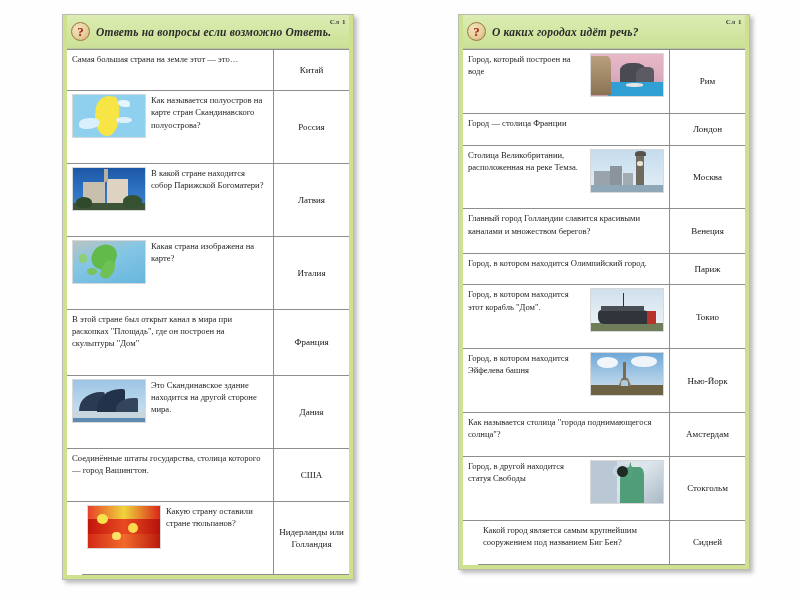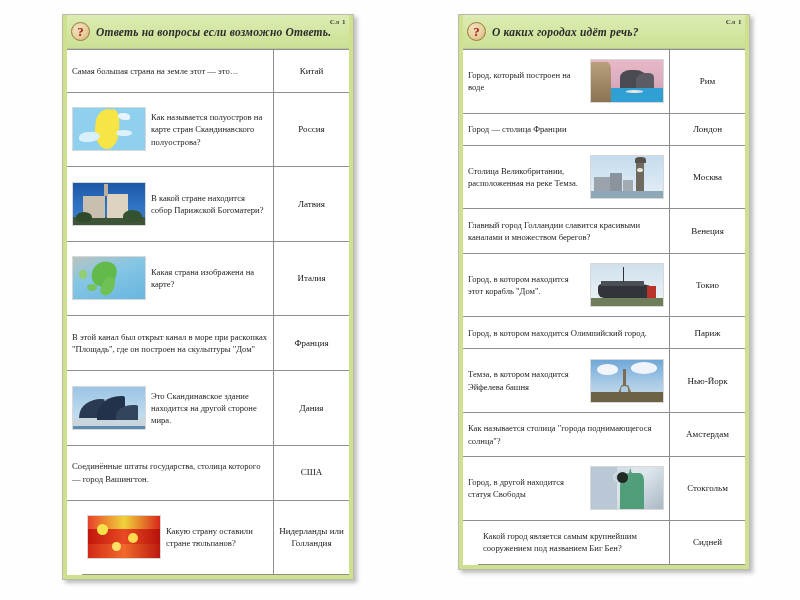--- a/index.html
+++ b/index.html
@@ -101,21 +101,20 @@
     flex: 1 1 auto;
     border-bottom: 1px solid #8e8e8e;
     min-height: 0;
   }
   .qrow:first-child { border-top: 1px solid #8e8e8e; }
   .qrow:last-child  { border-bottom: 1px solid #8e8e8e; margin-left: 15px; }
 
   .cell-q {
     flex: 1 1 auto;
     display: flex;
-    align-items: center;
     gap: 5px;
     padding: 3px 5px;
     min-width: 0;
     overflow: hidden;
   }
   .cell-a {
     flex: 0 0 76px;
     border-left: 1px solid #8e8e8e;
     display: flex;
     align-items: center;
@@ -326,21 +325,21 @@
           </span>
           <span class="qtext">Какая страна изображена на карте?</span>
         </div>
         <div class="cell-a">
           <span class="atext">Италия</span>
         </div>
       </div>
 
       <div class="qrow">
         <div class="cell-q">
-          <span class="qtext">В этой канал был открыт канал в море при раскопках "Площадь", где он построен на скульптуры "Дом"</span>
+          <span class="qtext">В этой стране был открыт канал в мира при раскопках "Площадь", где он построен на скульптуры "Дом"</span>
         </div>
         <div class="cell-a">
           <span class="atext">Франция</span>
         </div>
       </div>
 
       <div class="qrow">
         <div class="cell-q">
           <span class="thumb left-img img-opera">
             <i class="sea"></i>
@@ -442,46 +441,46 @@
         <div class="cell-q">
           <span class="qtext">Главный город Голландии славится красивыми каналами и множеством берегов?</span>
         </div>
         <div class="cell-a">
           <span class="atext">Венеция</span>
         </div>
       </div>
 
       <div class="qrow">
         <div class="cell-q">
+          <span class="qtext">Город, в котором находится Олимпийский город.</span>
+        </div>
+        <div class="cell-a">
+          <span class="atext">Париж</span>
+        </div>
+      </div>
+
+      <div class="qrow">
+        <div class="cell-q">
           <span class="qtext">Город, в котором находится этот корабль "Дом".</span>
           <span class="thumb right-img img-tokyo">
             <i class="gr"></i>
               <i class="hull"></i>
               <i class="deck"></i>
               <i class="mast"></i>
               <i class="red"></i>
           </span>
         </div>
         <div class="cell-a">
           <span class="atext">Токио</span>
         </div>
       </div>
 
       <div class="qrow">
         <div class="cell-q">
-          <span class="qtext">Город, в котором находится Олимпийский город.</span>
-        </div>
-        <div class="cell-a">
-          <span class="atext">Париж</span>
-        </div>
-      </div>
-
-      <div class="qrow">
-        <div class="cell-q">
-          <span class="qtext">Темза, в котором находится Эйфелева башня</span>
+          <span class="qtext">Город, в котором находится Эйфелева башня</span>
           <span class="thumb right-img img-paris">
             <i class="cl1"></i>
               <i class="cl2"></i>
               <i class="gr"></i>
               <i class="tw2"></i>
               <i class="tw"></i>
               <i class="arc"></i>
           </span>
         </div>
         <div class="cell-a">

